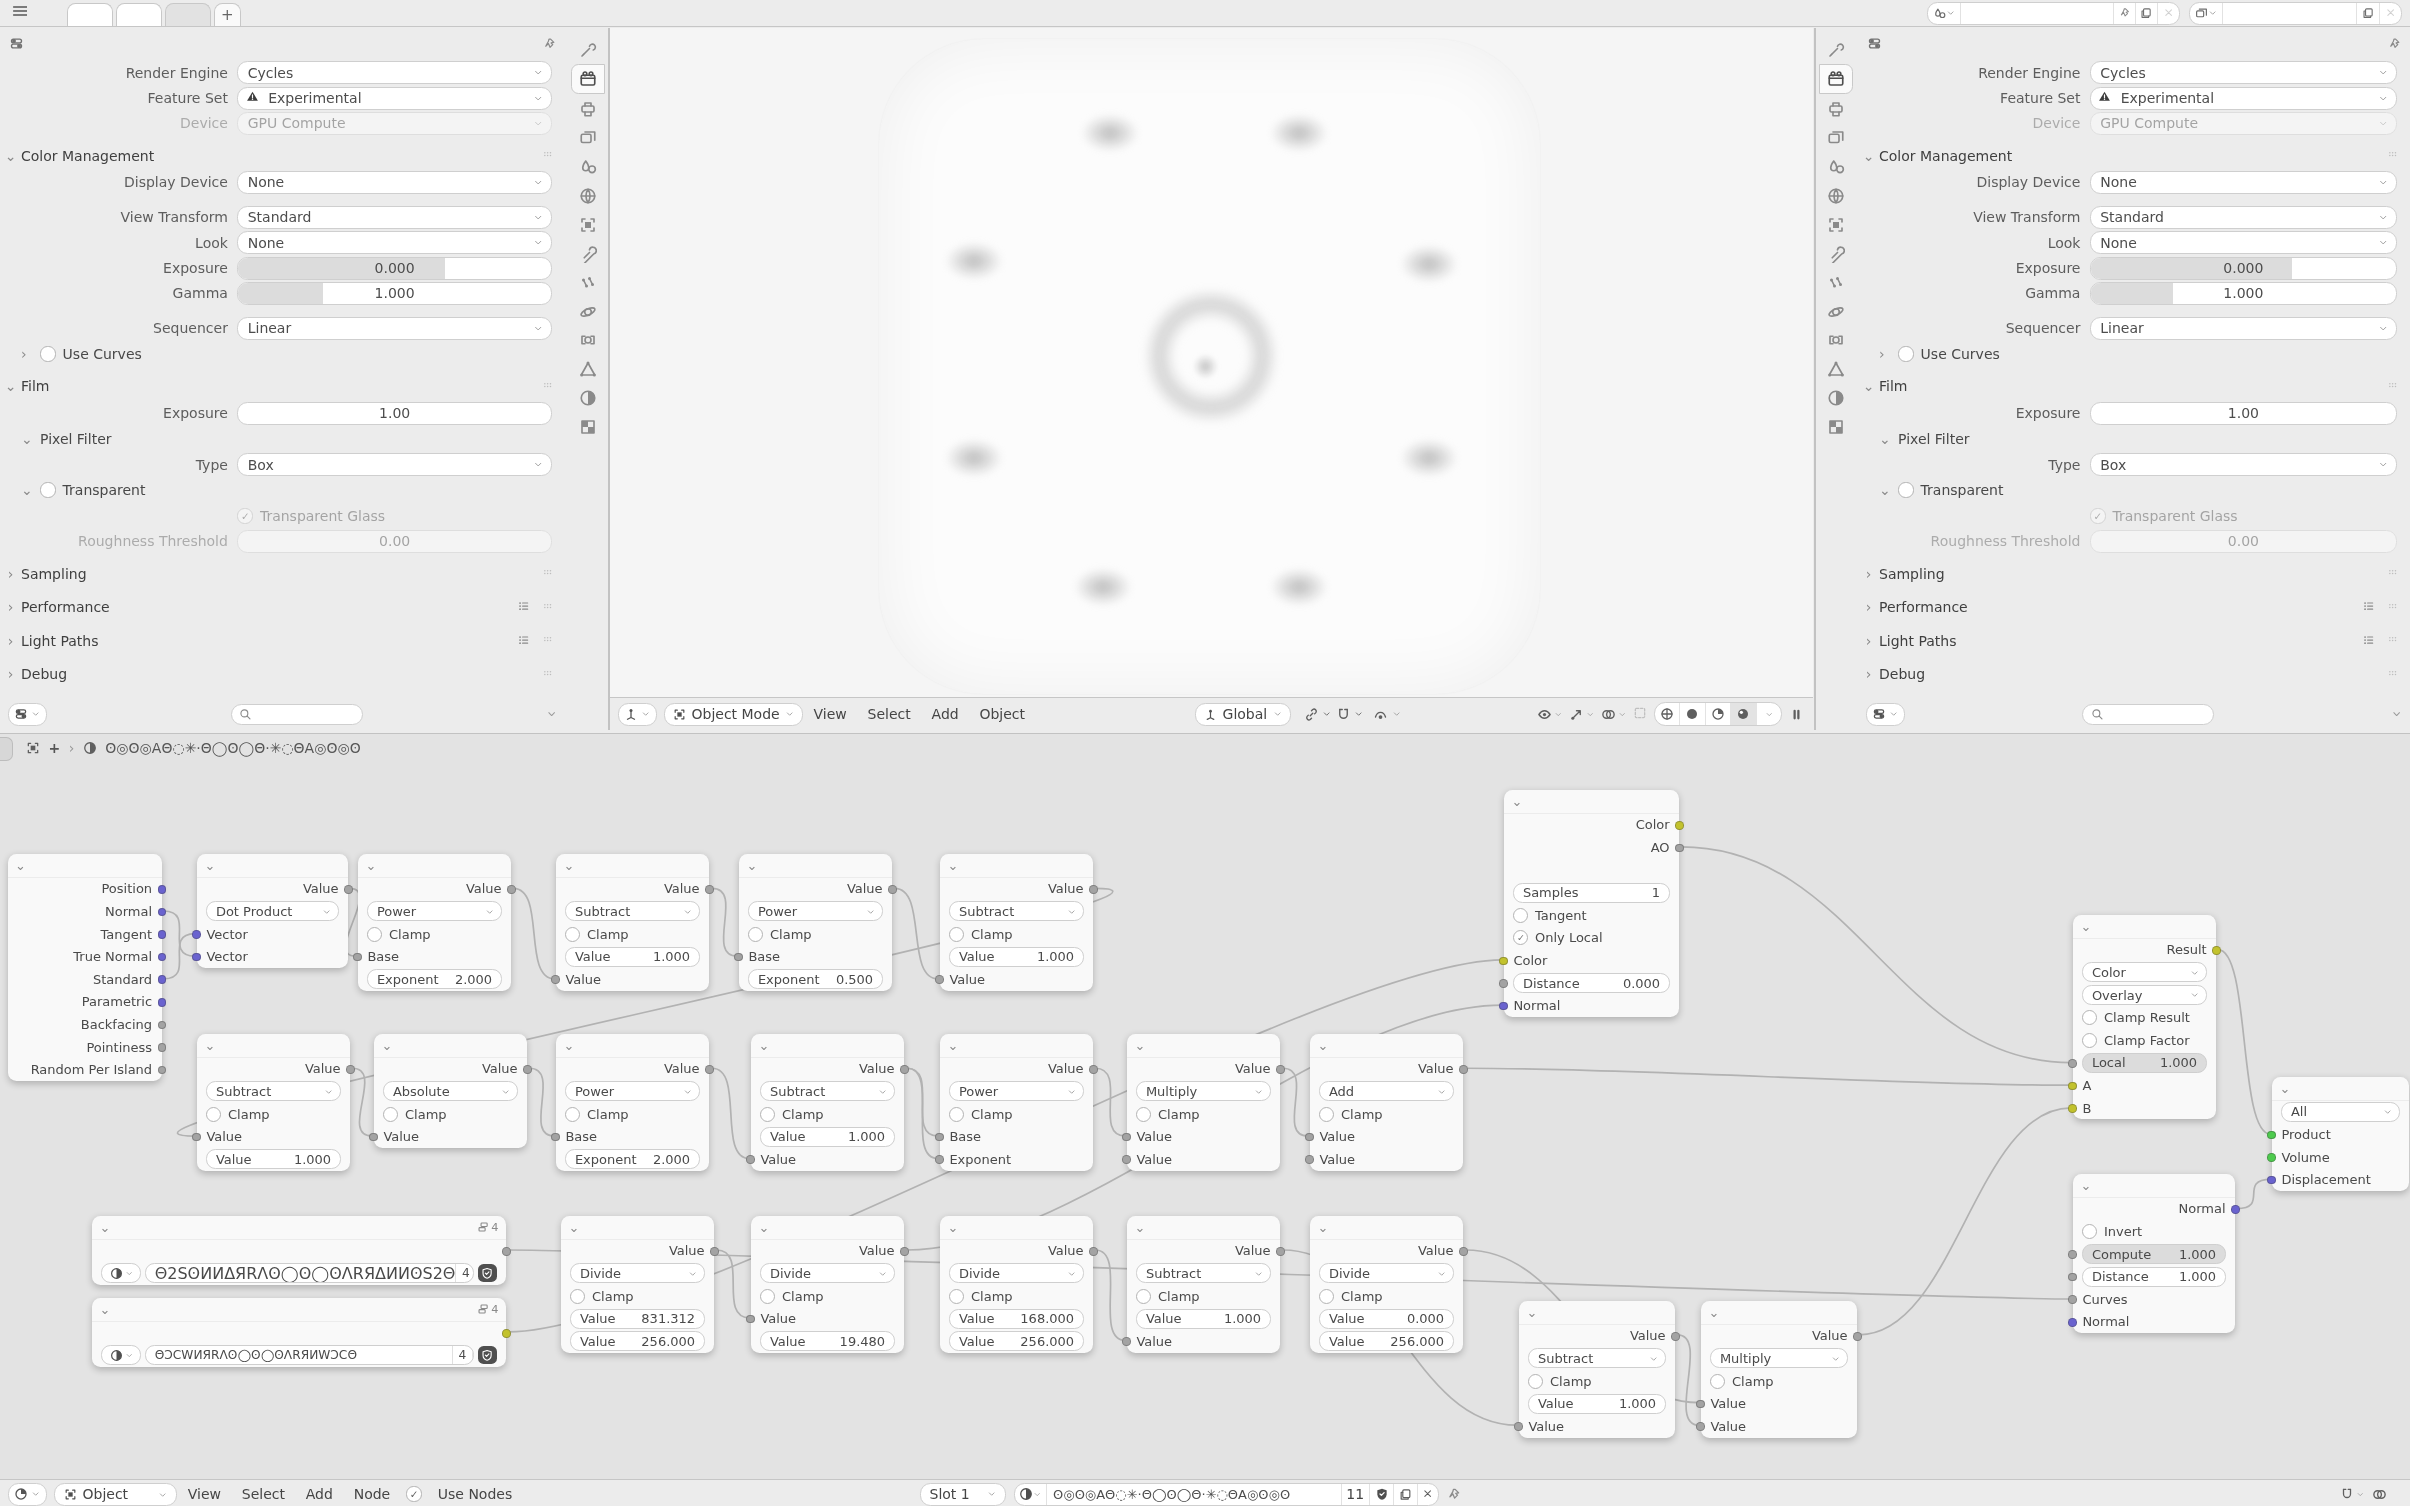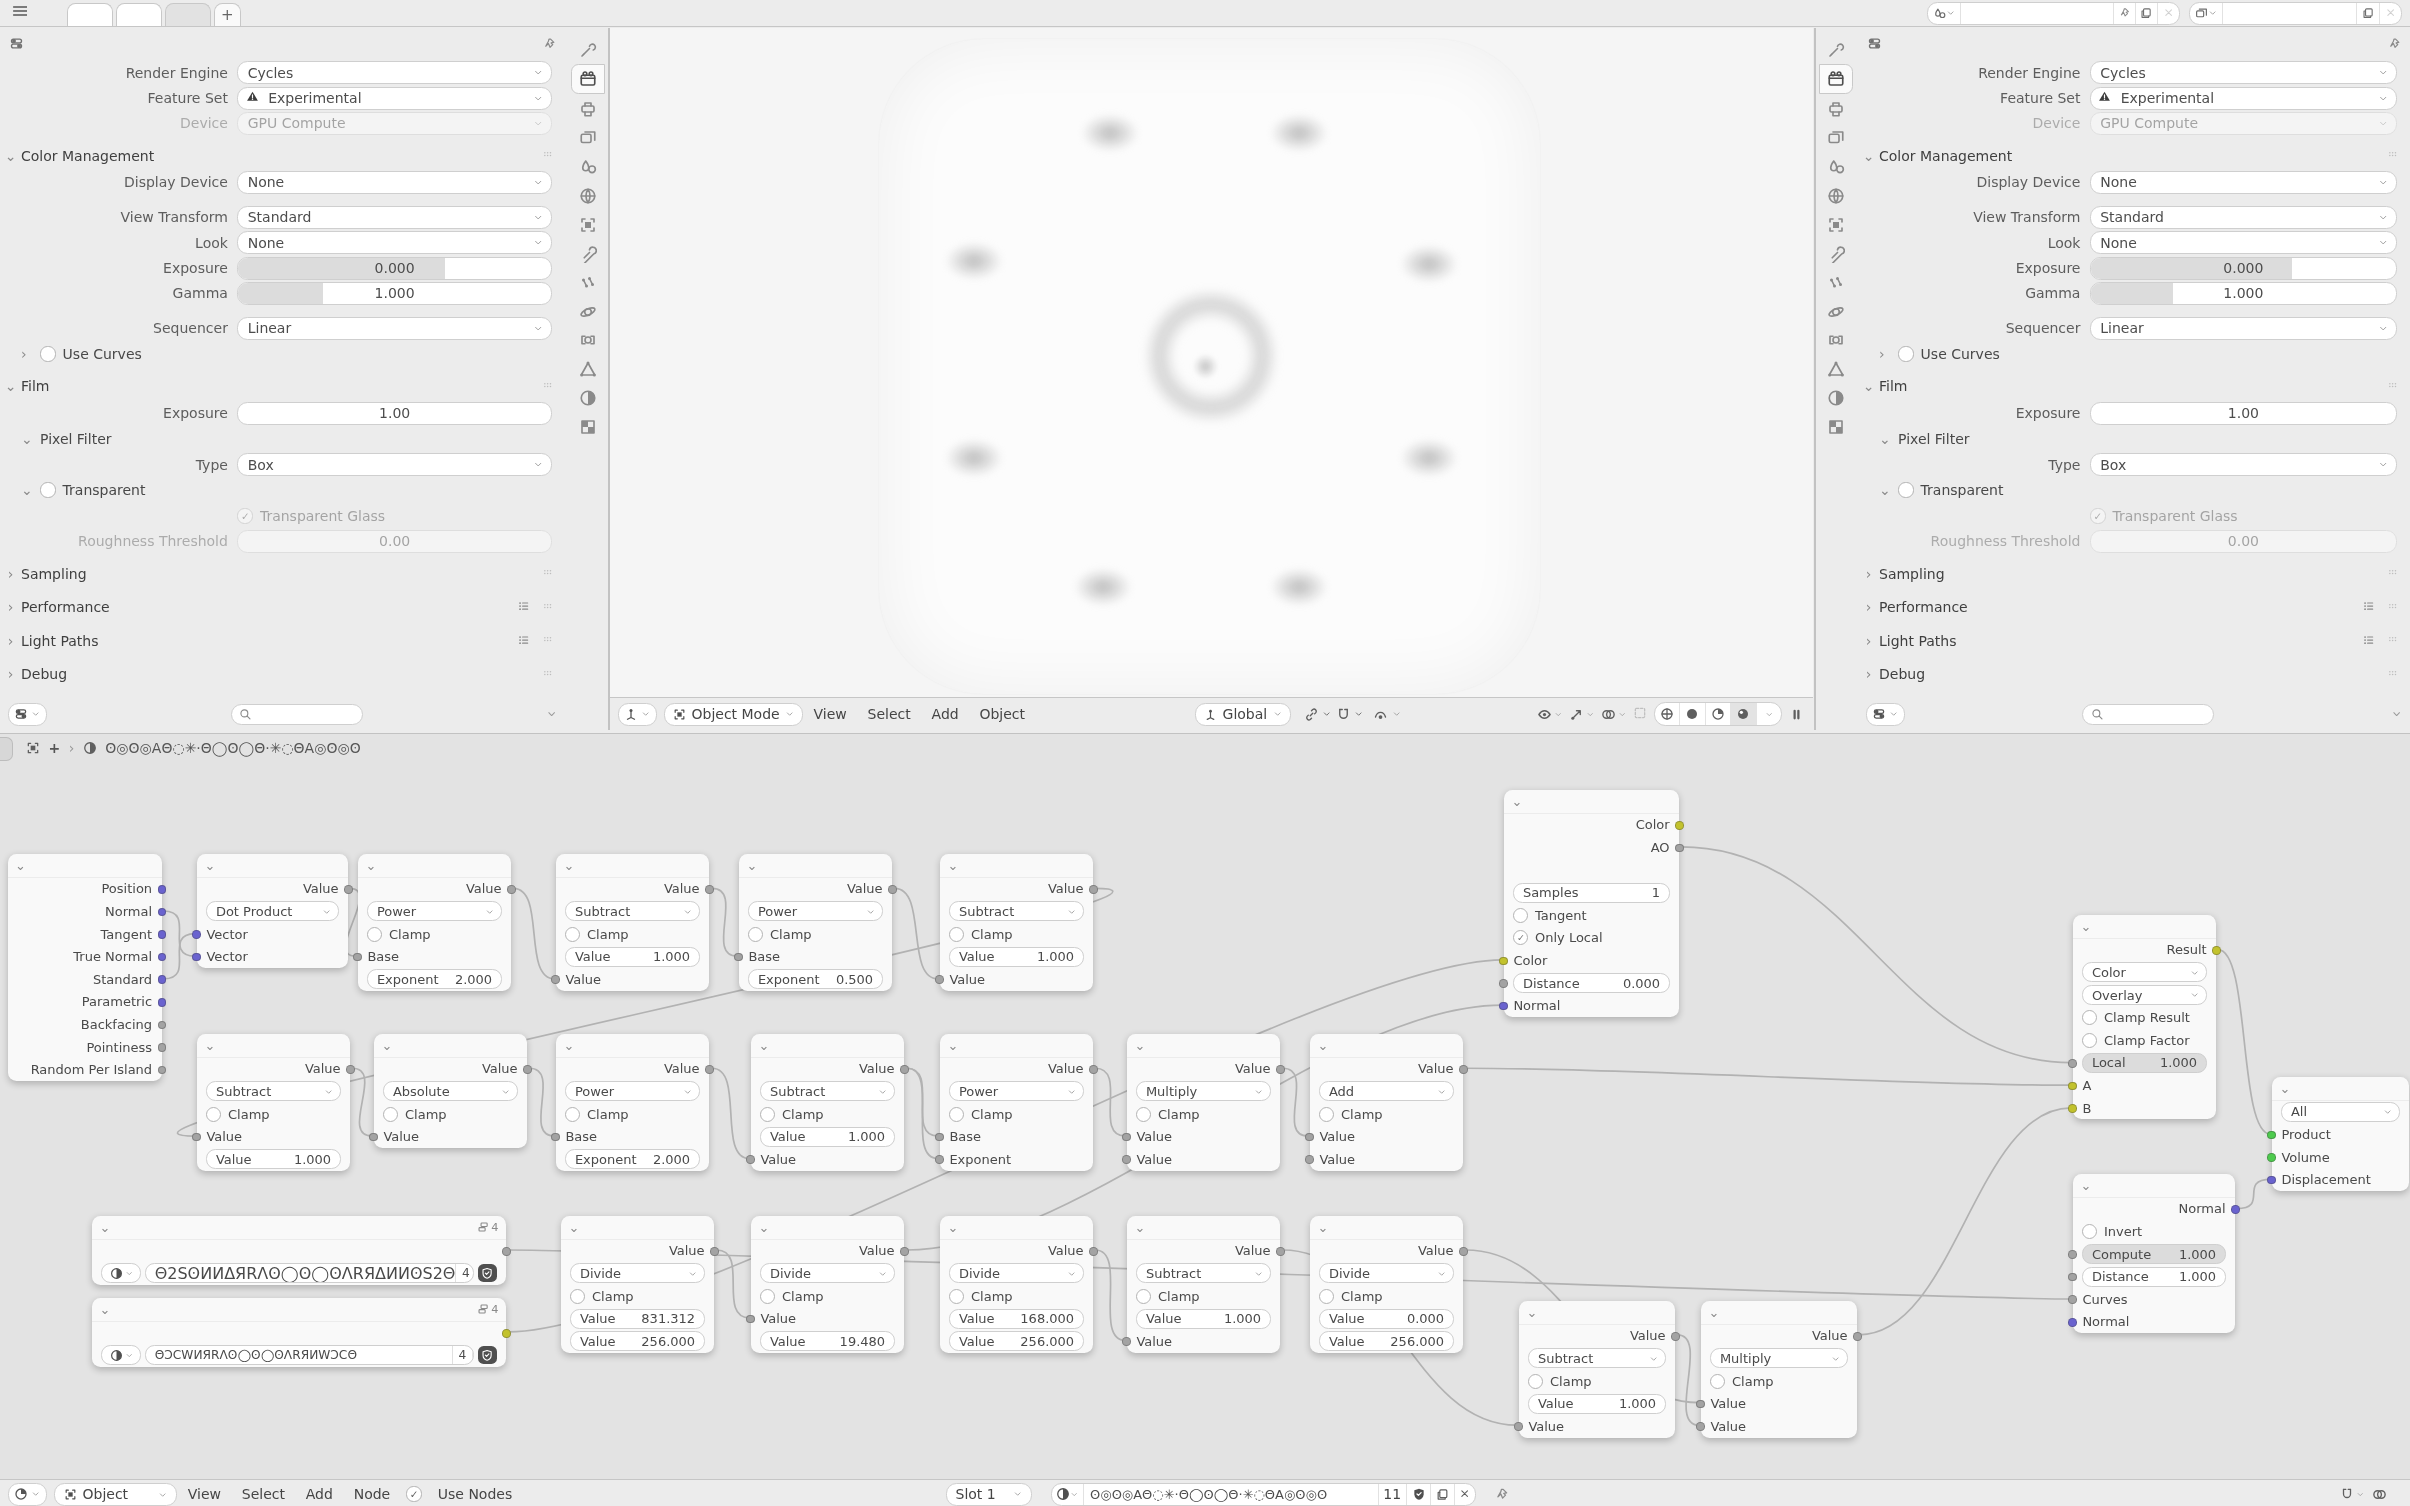--- a/index.html
+++ b/index.html
@@ -2266,21 +2266,21 @@
             </svg></span>
         </div>
         <div class="menuitem">View</div>
         <div class="menuitem">Select</div>
         <div class="menuitem">Add</div>
         <div class="menuitem">Node</div>
         <div style="display: flex; align-items: center; gap: 9px; margin-left: 5.6px;">
           <span class="chk checked"></span>
           <span>Use Nodes</span>
         </div>
-        <div style="position: absolute; left: 946px; display: flex; gap: 19px;">
+        <div style="position: absolute; left: 920px; display: flex; gap: 8px;">
           <div style="display: flex; align-items: center; border: 0.9px solid rgb(207, 207, 207); border-radius: 10.4px; background: rgb(255, 255, 255); height: 21px; padding: 0px 8.5px; gap: 17px;">
             <span>Slot 1</span>
             <svg width="9.4" height="9.4" viewBox="0 0 12 12">
               <g fill="none" stroke="#9a9a9a" stroke-width="1.1" stroke-linecap="round" stroke-linejoin="round">
                 <path d="M3 5l3 3 3-3"></path>
               </g>
             </svg>
           </div>
           <div class="idgrp">
             <div class="seg">

